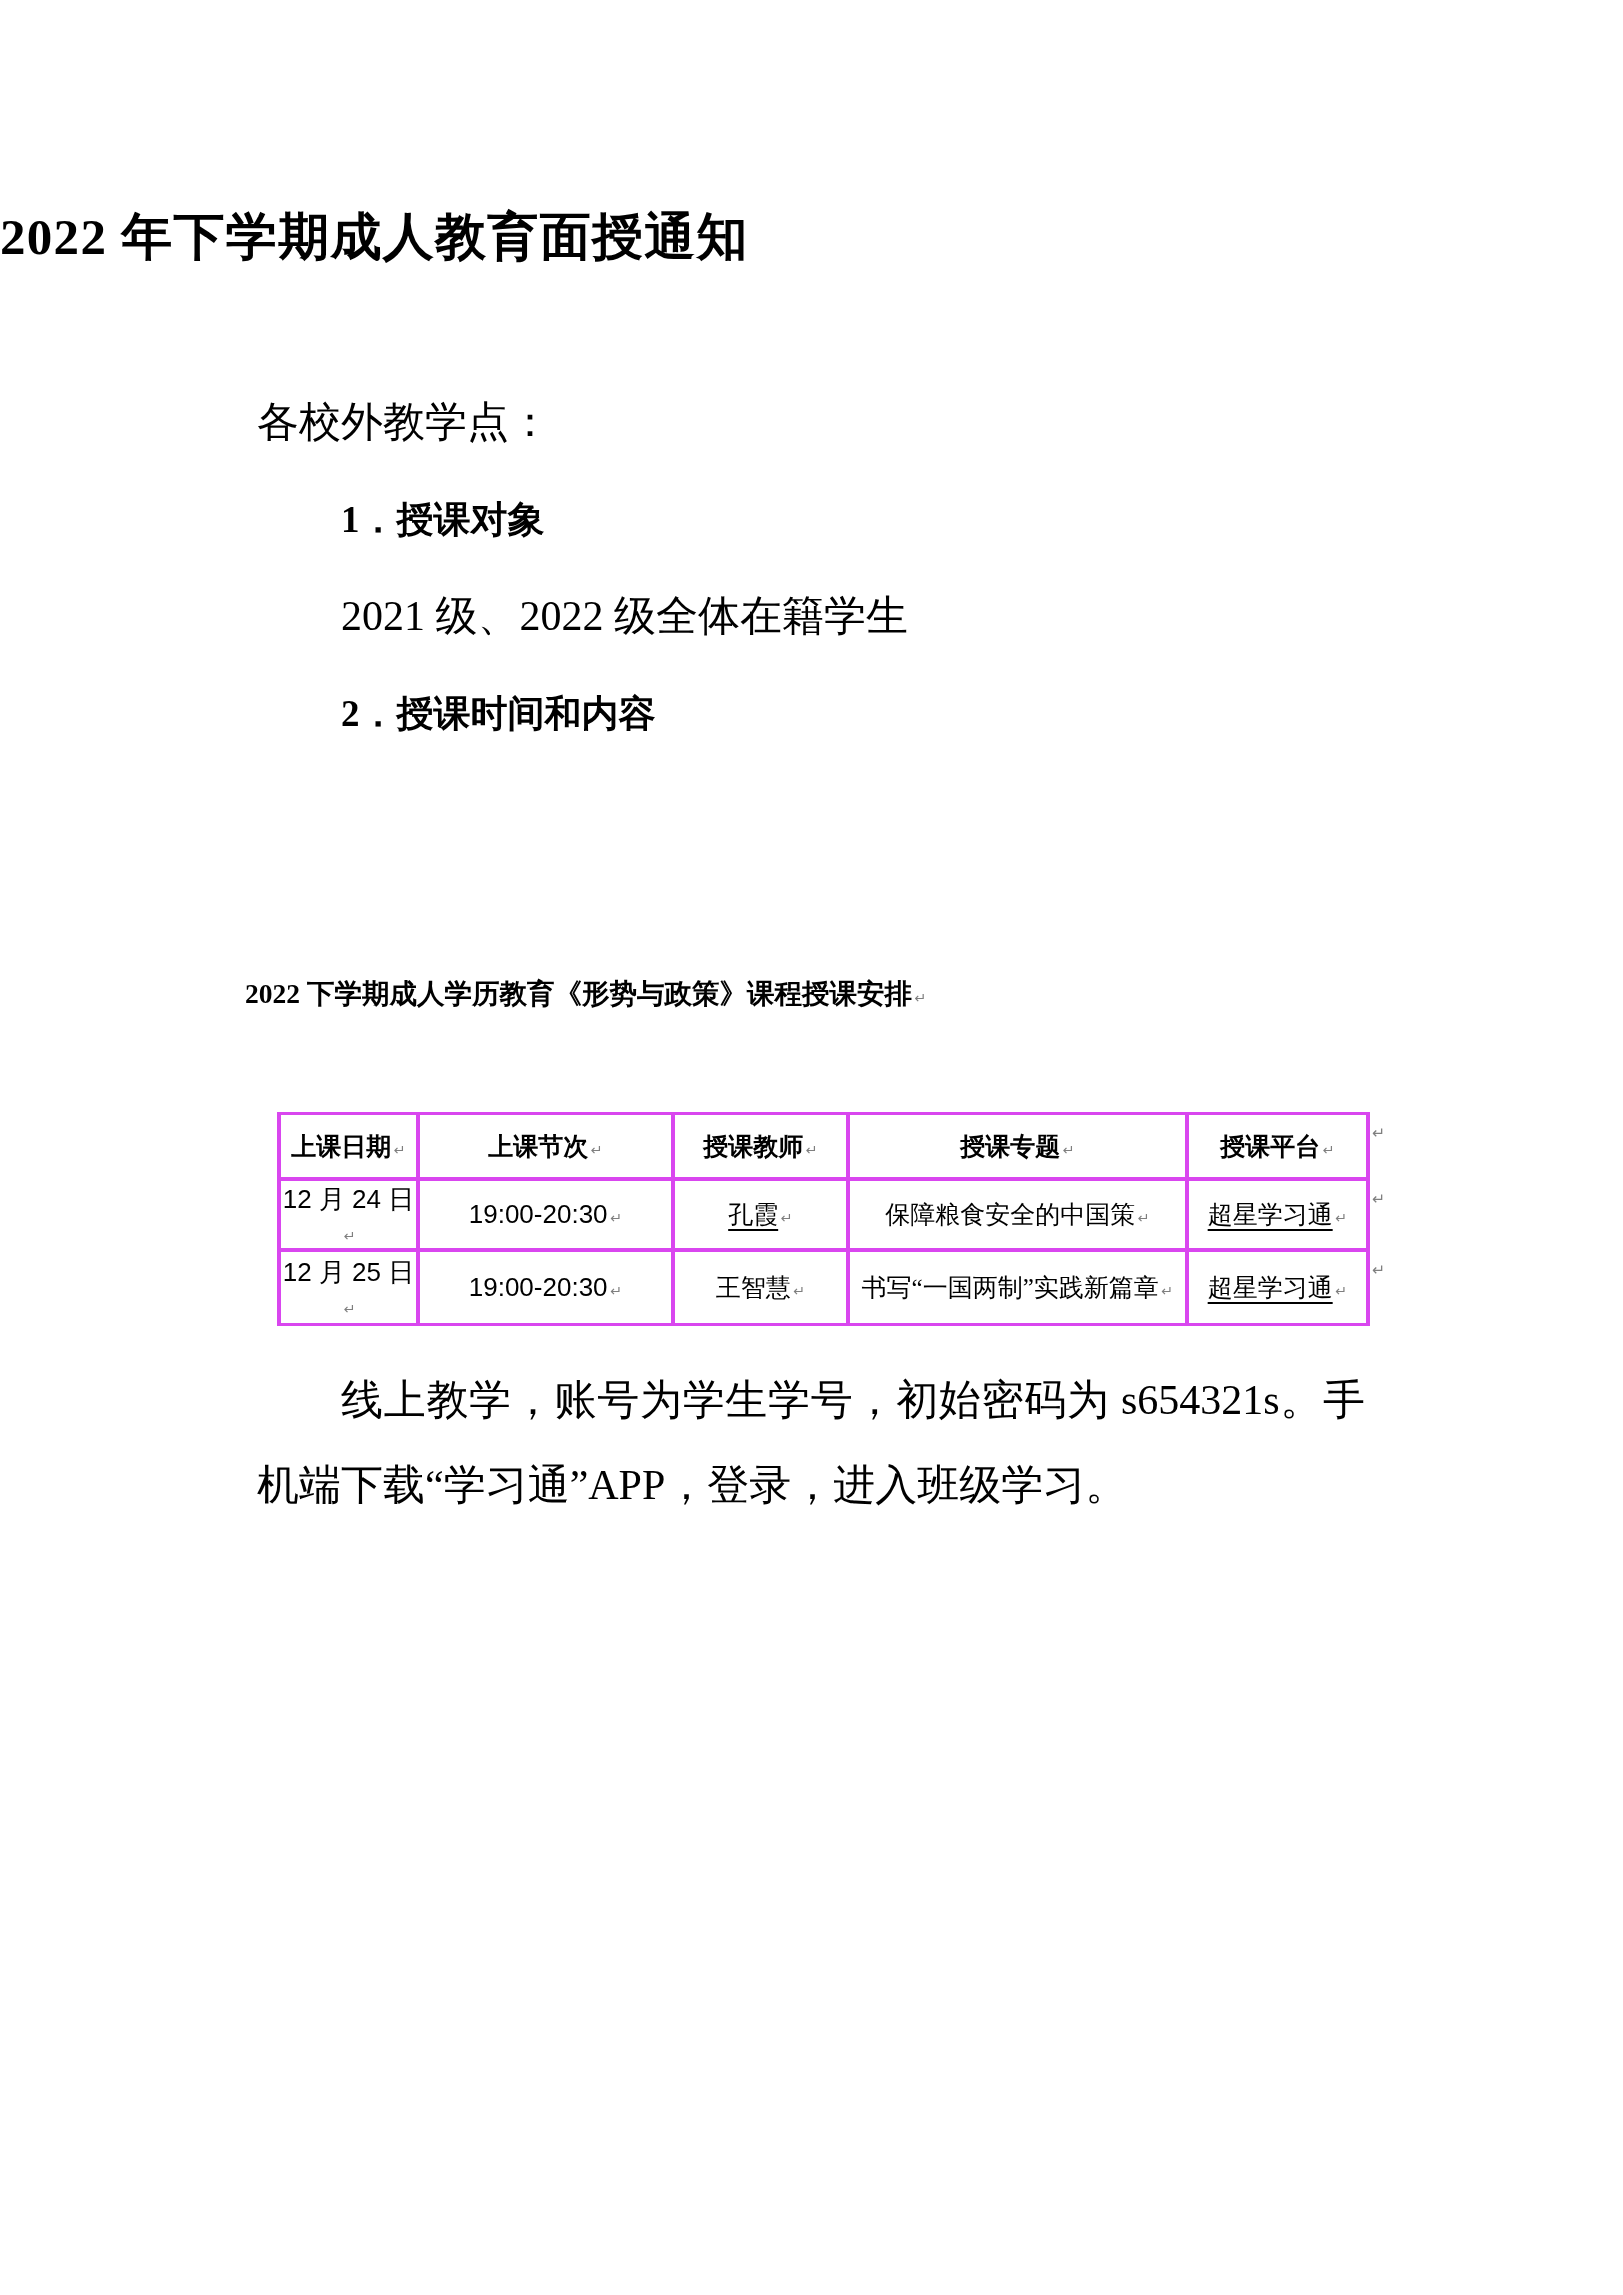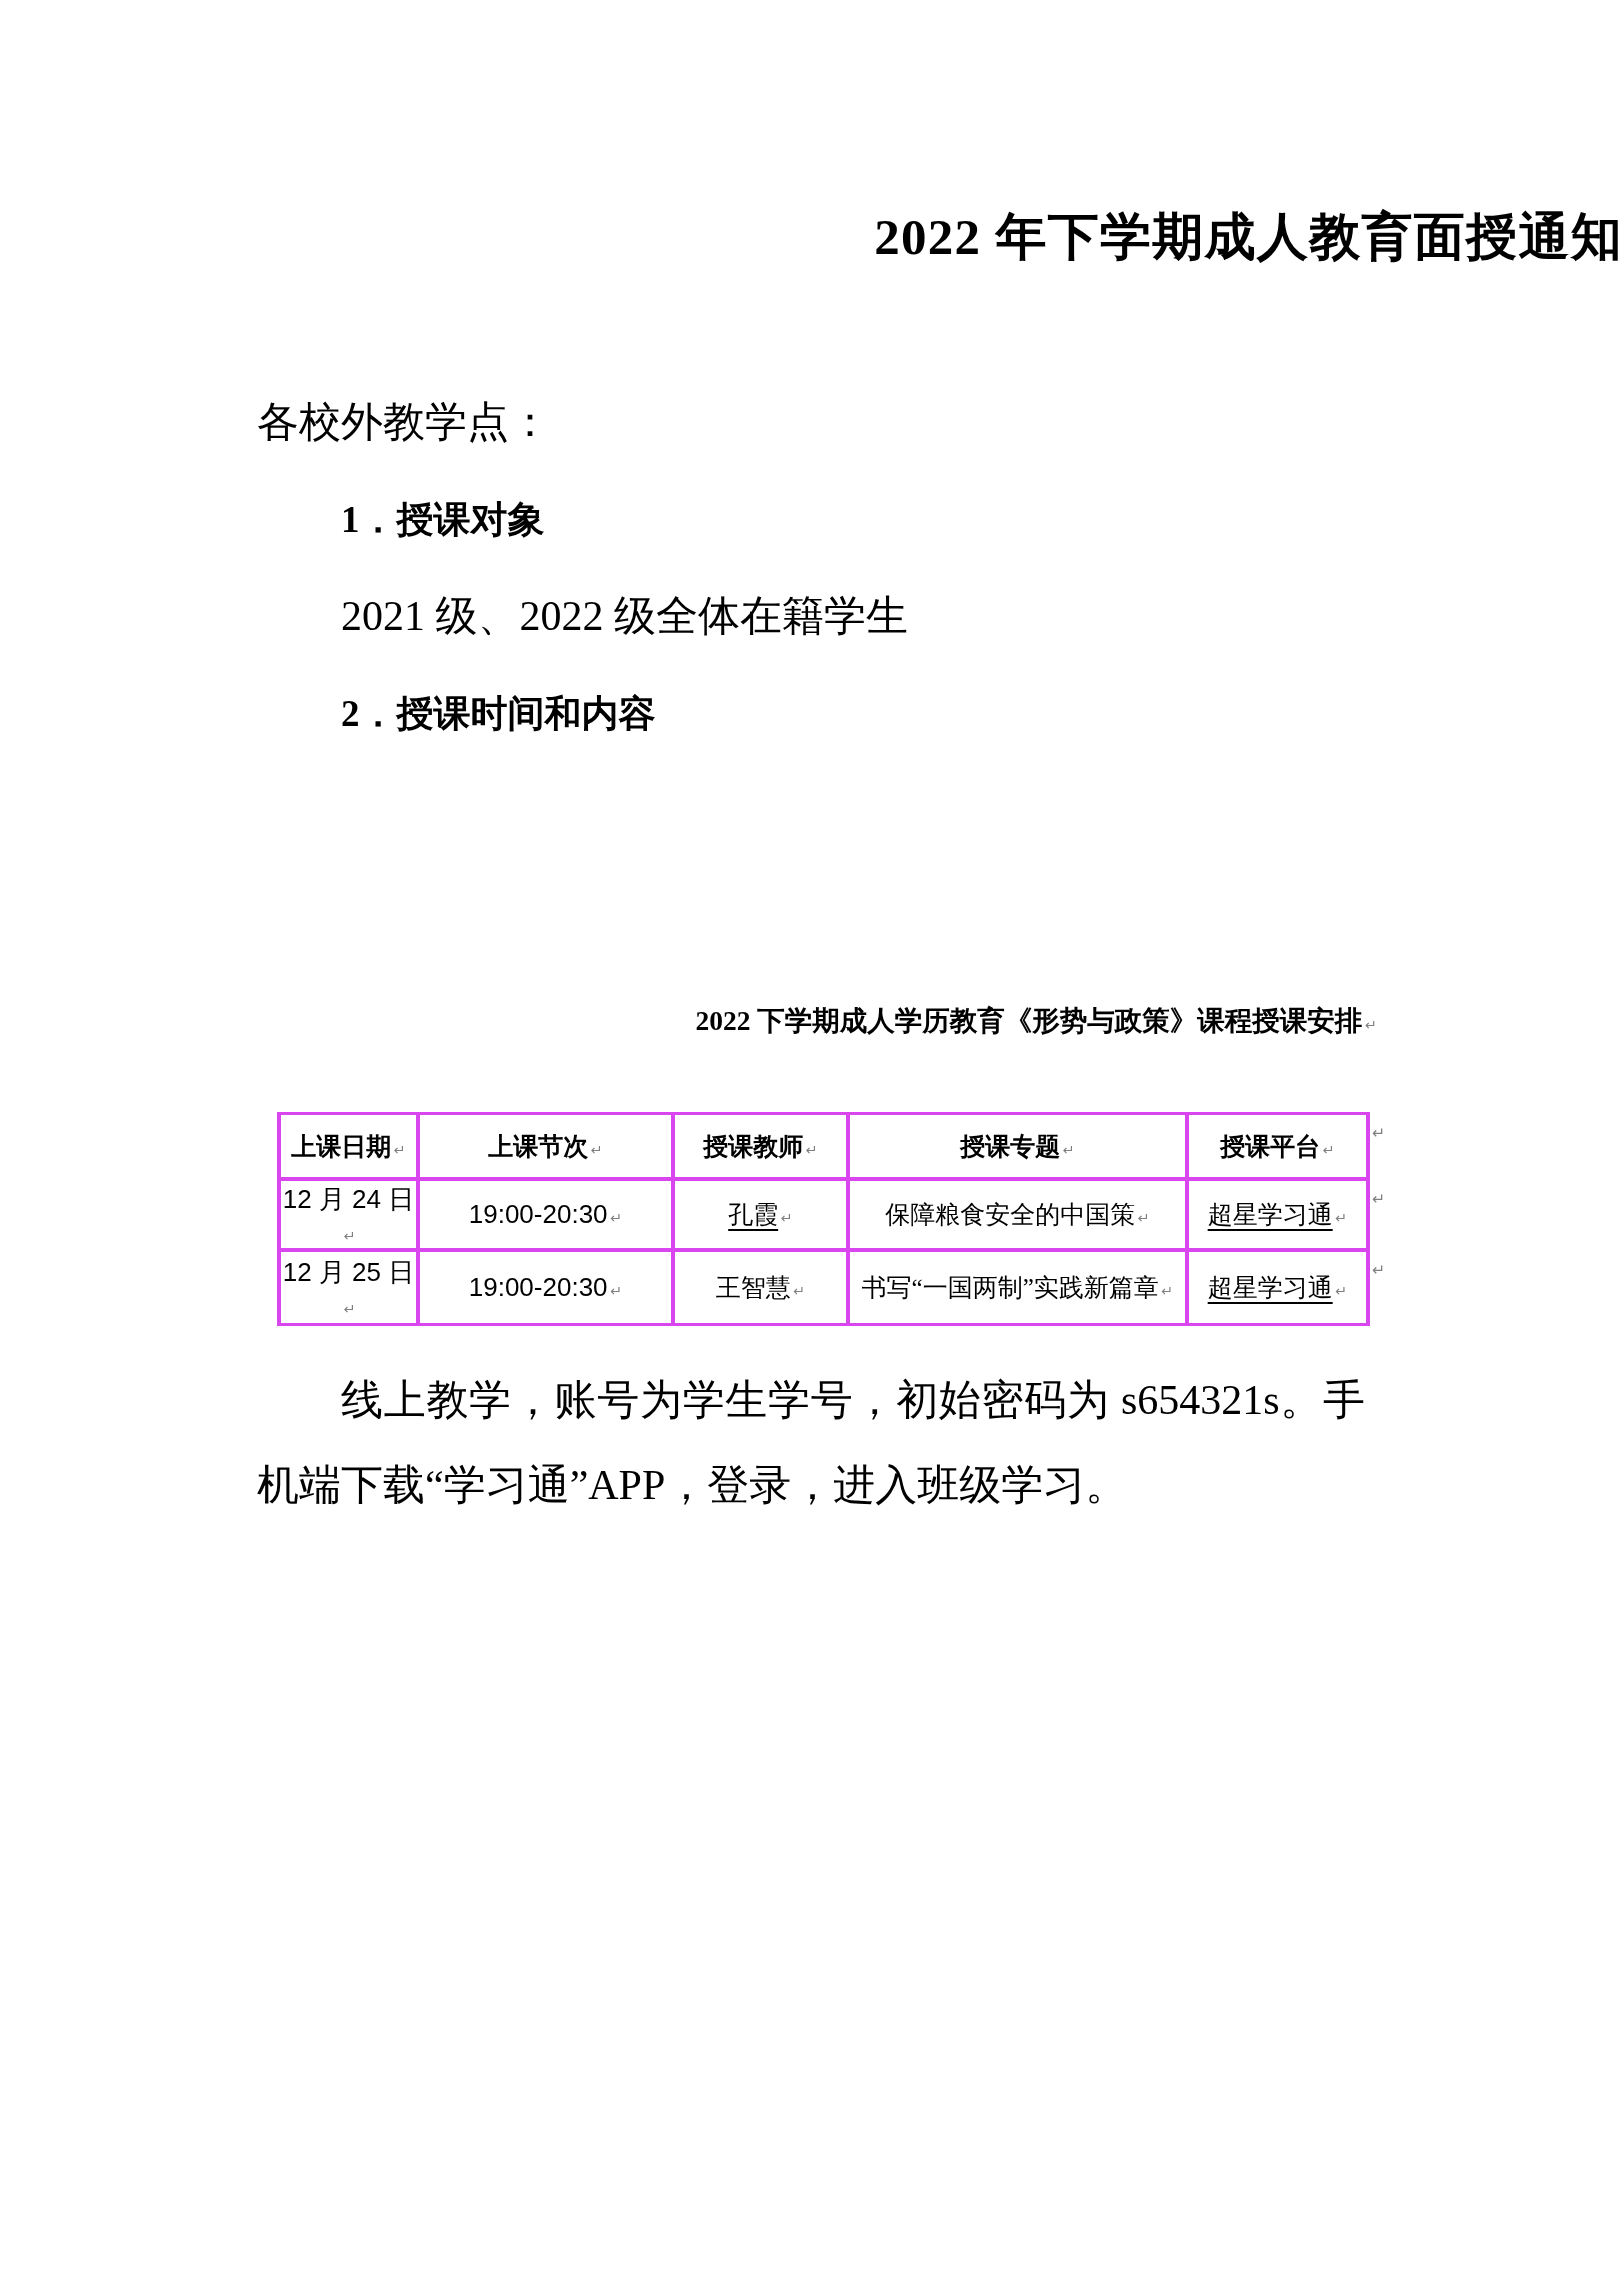--- a/index.html
+++ b/index.html
@@ -10,21 +10,21 @@
     background:#ffffff;
     font-family:"Liberation Serif", serif;
     color:#000000;
     overflow:hidden;
   }
   
   .doc-title{
     position:absolute;
     left:0; top:198px;
     width:100%;
-    text-align:right;
+    text-align:left;
     font-size:51px;
     font-weight:bold;
     line-height:79px;
     letter-spacing:1.3px;
   }
   
   .flow{
     position:absolute;
     left:245px;
     width:1132px;
@@ -39,23 +39,23 @@
   .sec-heading{
     font-size:37px;
     font-weight:bold;
     text-indent:84px;
     text-align:left;
     line-height:85px;
   }
   
   .tbl-caption{
     position:absolute;
-    left:245px; top:1001px;
+    left:245px; top:974px;
     width:1132px;
-    text-align:right;
+    text-align:left;
     font-size:27.5px;
     font-weight:bold;
     line-height:39px;
   }
   
   .tbl{
     position:absolute;
     left:277px; top:1112px;
     width:1089px;
     border-collapse:collapse;

